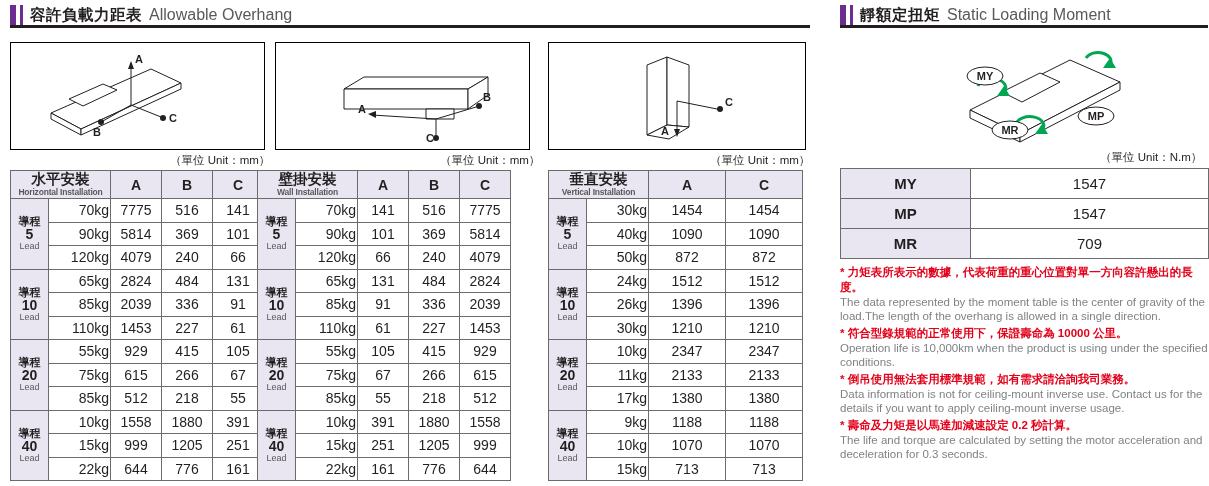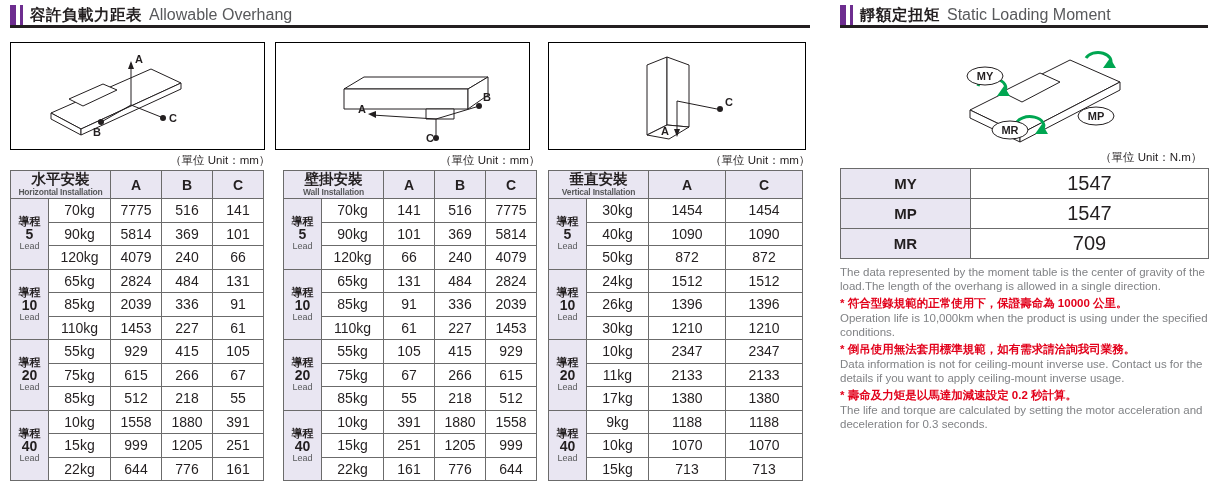--- a/index.html
+++ b/index.html
@@ -46,34 +46,34 @@
   table { border-collapse:collapse; position:absolute; }
   table td, table th { border:1px solid #6b6b6b; font-size:14px; text-align:center; color:#231f20; background:#fff; }
 
   .hdr-cell { background:#e9e6f2 !important; font-weight:bold; }
   .hdr-cn { font-size:14.5px; font-weight:bold; display:block; line-height:15px; }
   .hdr-en { font-size:8.5px; color:#58595b; display:block; line-height:10px; letter-spacing:-0.2px; }
   .lead-cell { background:#e9e6f2 !important; font-size:10px; line-height:11px; width:38px; }
   .lead-cell b { font-size:11px; display:block; }
   .lead-cell .num { font-size:14px; font-weight:bold; display:block; line-height:14px; }
   .lead-cell .en { font-size:9px; color:#58595b; display:block; line-height:10px; }
-  .kg { font-size:14px; text-align:center; }
+  .kg { font-size:14px; text-align:right; }
 
   #tbl1 { left:10px;  top:170px; }
-  #tbl2 { left:283px; top:170px; }
+  #tbl2 { left:257px; top:170px; }
   #tbl3 { left:548px; top:170px; }
   #tbl4 { left:840px; top:168px; }
 
   #tbl1 .c-lead { width:38px; } #tbl1 .c-kg { width:62px; } #tbl1 .c-v { width:51px; }
   #tbl2 .c-lead { width:38px; } #tbl2 .c-kg { width:62px; } #tbl2 .c-v { width:51px; }
   #tbl3 .c-lead { width:38px; } #tbl3 .c-kg { width:62px; } #tbl3 .c-v { width:77px; }
   #tbl1 tr, #tbl2 tr, #tbl3 tr { height:23.5px; }
   #tbl1 .hdr-row, #tbl2 .hdr-row, #tbl3 .hdr-row { height:26px; }
 
-  #tbl4 td { height:30px; font-size:20px; }
+  #tbl4 td { height:30px; font-size:15px; }
   #tbl4 .c-name { width:130px; font-weight:bold; background:#e9e6f2 !important; font-size:15px; }
   #tbl4 .c-val { width:238px; }
 
   
   #notes { position:absolute; left:840px; top:265px; width:368px; }
   .note-cn { color:#e2001a; font-size:11.5px; line-height:15px; font-weight:bold; }
   .note-en { color:#808285; font-size:11.5px; line-height:14px; margin-bottom:3px; }
 </style>
 </head>
 <body>
@@ -520,20 +520,21 @@
         <td class="c-val">1547</td>
       </tr>
       <tr>
         <td class="c-name">MR</td>
         <td class="c-val">709</td>
       </tr>
     </tbody>
   </table>
 
   <div id="notes">
+    <div class="note-cn">* 力矩表所表示的數據，代表荷重的重心位置對單一方向容許懸出的長度。</div>
     <div class="note-en">The data represented by the moment table is the center of gravity of the load.The length of the overhang is allowed in a single direction.</div>
     <div class="note-cn">* 符合型錄規範的正常使用下，保證壽命為 10000 公里。</div>
     <div class="note-en">Operation life is 10,000km when the product is using under the specified conditions.</div>
     <div class="note-cn">* 倒吊使用無法套用標準規範，如有需求請洽詢我司業務。</div>
     <div class="note-en">Data information is not for ceiling-mount inverse use. Contact us for the details if you want to apply ceiling-mount inverse usage.</div>
     <div class="note-cn">* 壽命及力矩是以馬達加減速設定 0.2 秒計算。</div>
     <div class="note-en">The life and torque are calculated by setting the motor acceleration and deceleration for 0.3 seconds.</div>
   </div>
 
 </div>

